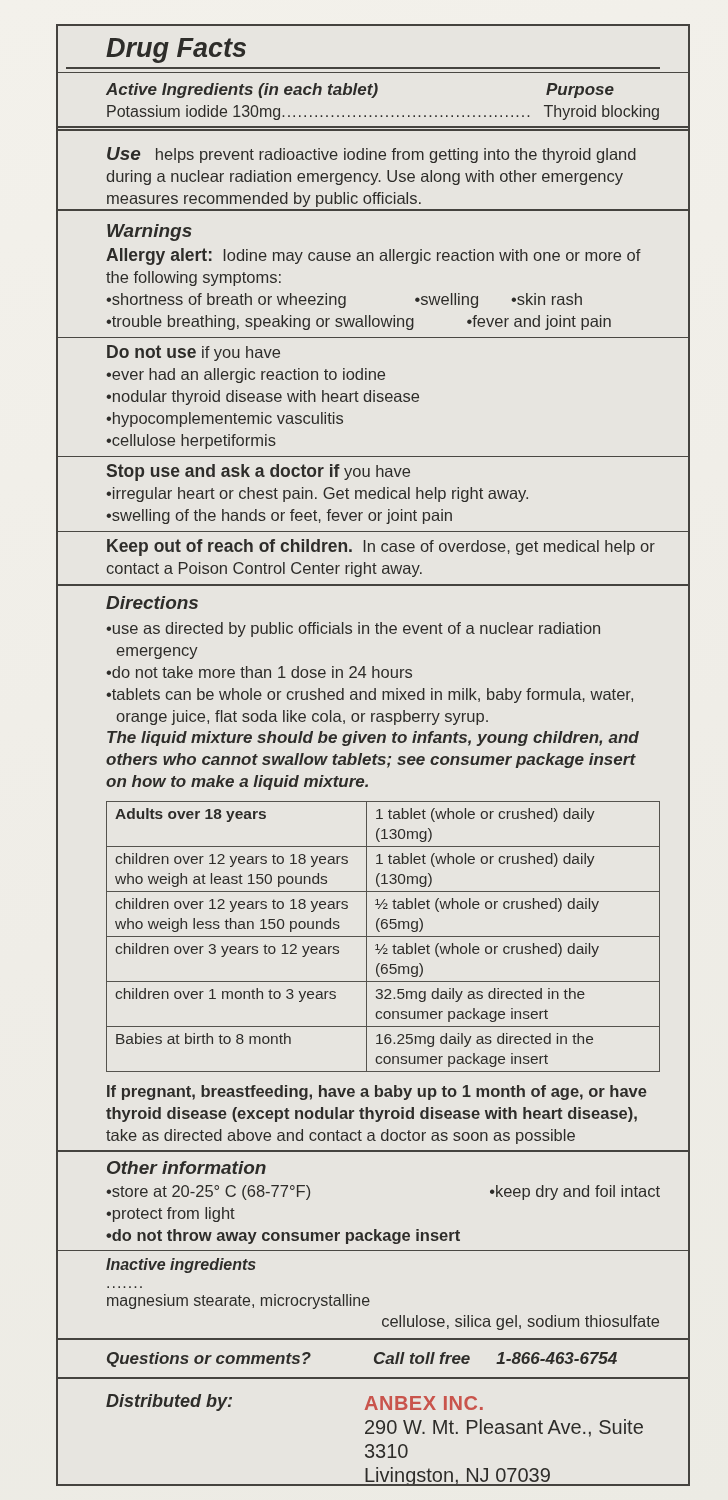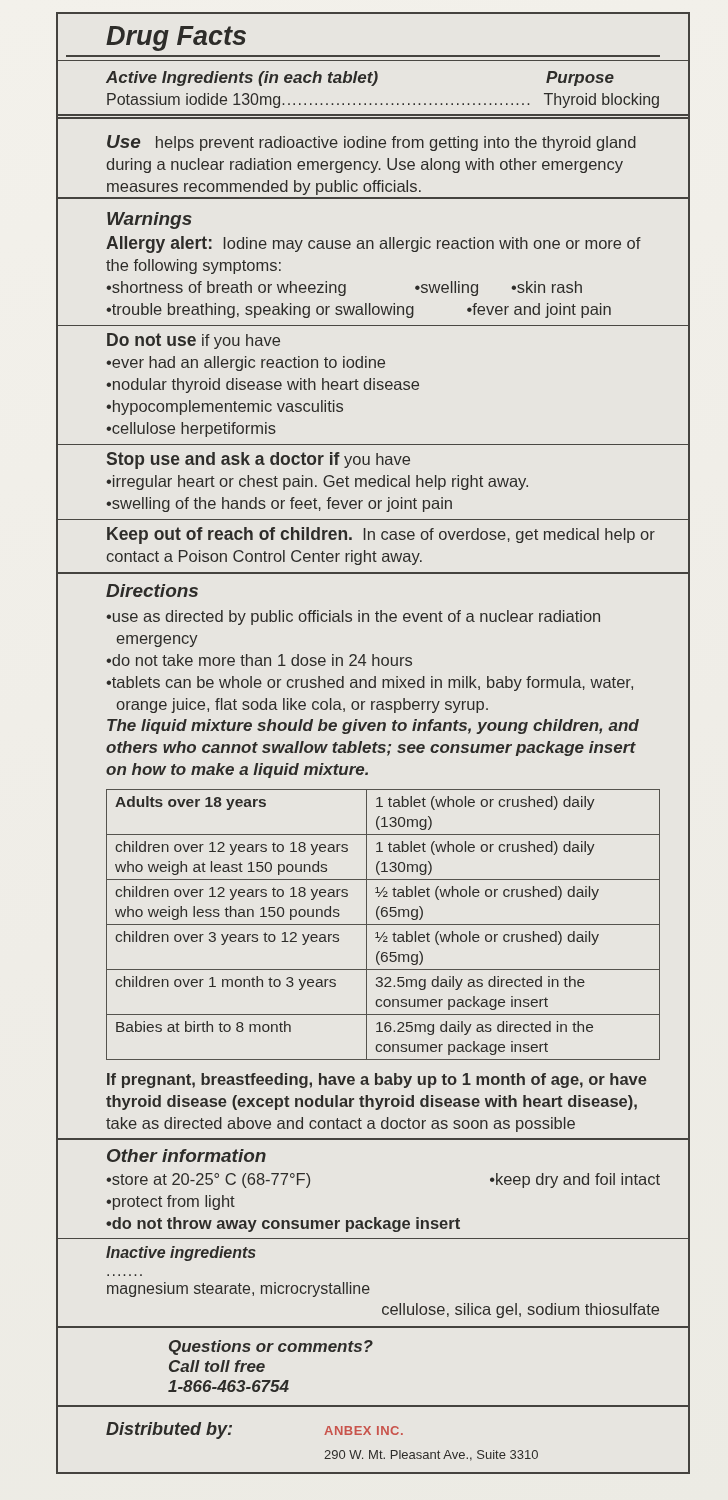--- a/index.html
+++ b/index.html
@@ -3,21 +3,21 @@
 <meta charset="utf-8">
 <style>
   html,body{margin:0;padding:0;}
   body{
     width:728px;height:1500px;overflow:hidden;position:relative;
     background:linear-gradient(160deg,#f3f1eb 0%,#efede7 55%,#ecebe4 100%);
     font-family:"Liberation Sans","DejaVu Sans",sans-serif;
     color:#2e2d2a;
   }
   .label-box{
-    position:absolute;left:56px;top:12px;width:634px;height:1462px;
+    position:absolute;left:56px;top:24px;width:634px;height:1462px;
     background:#e7e5e0;border:2px solid #45433f;box-sizing:border-box;
     overflow:hidden;
   }
   
   .sec{padding:2px 28px 4px 48px;}
   .rule2{border-top:2px solid #45433f;}
   .rule1{border-top:1.5px solid #4a4843;}
   .ruledbl{border-top:5px double #45433f;}
   p{margin:0;font-size:16.5px;line-height:22px;}
   .b{font-weight:bold;}
@@ -61,28 +61,28 @@
   .pregnant{margin-top:4px;}
   
   .other h2{margin:2px 0 0 0;font-size:19px;font-style:italic;font-weight:bold;line-height:24px;}
   .oi-row{display:flex;justify-content:space-between;}
   
   .inactive{padding-top:5px;padding-bottom:6px;}
   .inact-l1{display:flex;align-items:baseline;flex-direction:column;}
   .inact-l1 .dots{white-space:nowrap;letter-spacing:1px;overflow:hidden;}
   .inact-l2{text-align:right;}
   
-  .questions{padding-top:9px;padding-bottom:8px;display:flex;align-items:baseline;flex-direction:column;}
+  .questions{padding-top:9px;padding-bottom:8px;display:flex;align-items:baseline;}
   .questions .call{margin-left:62px;}
   .questions .phone{margin-left:26px;}
   .questions p,.questions span{font-size:17px;}
   
   .dist{display:flex;padding-top:12px;padding-bottom:14px;}
   .dist .lead{flex:0 0 218px;font-size:18px;}
-  .dist .info p{font-size:13px;line-height:24px;}
+  .dist .info p{font-size:20px;line-height:24px;margin-left:40px;}
   .dist .brand{font-weight:bold;letter-spacing:0.5px;}
 </style>
 </head>
 <body>
 
 <div class="label-box">
 
   <div class="t-sec">
     <h1>Drug Facts</h1>
   </div>

